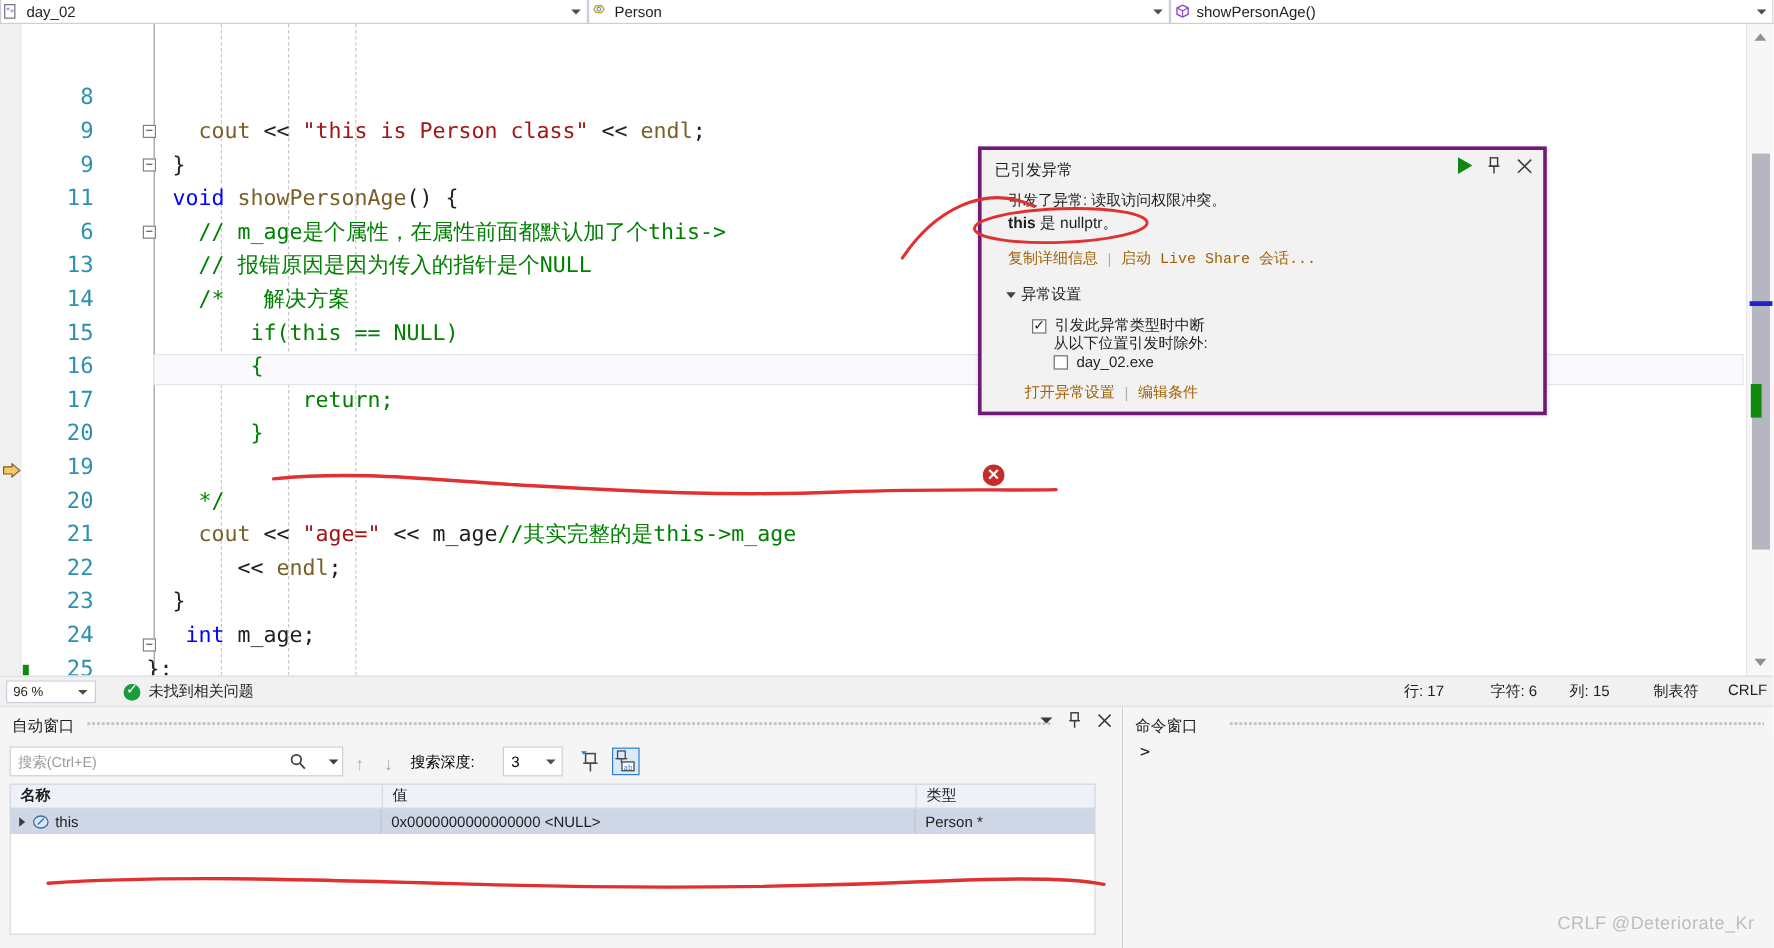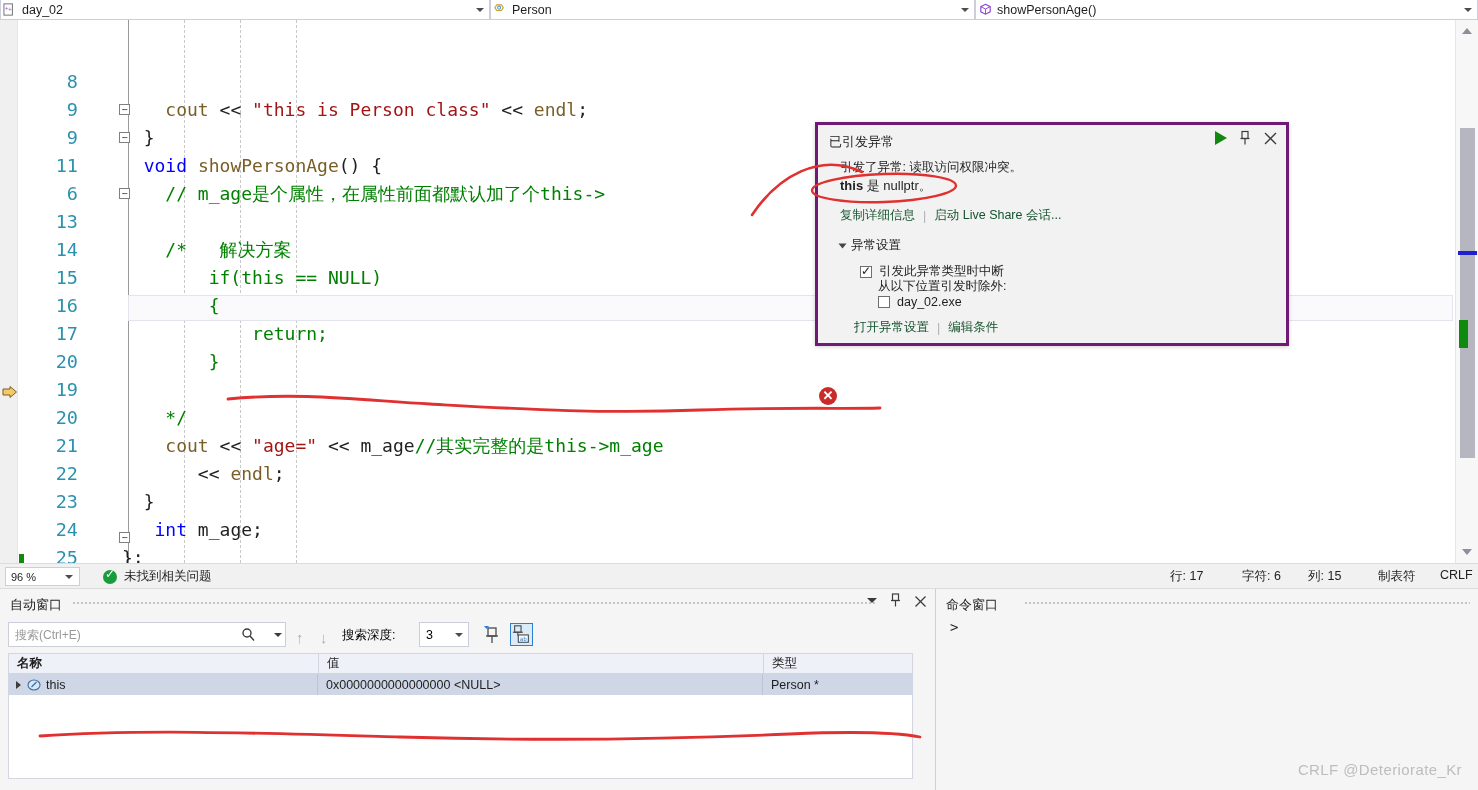--- a/index.html
+++ b/index.html
@@ -76,21 +76,21 @@
   }
   .exc-title { position:absolute; left:11px; top:8px; font-size:13px; color:#1e1e1e; }
   .exc-btns { position:absolute; right:8px; top:5px; display:flex; gap:11px; align-items:center; }
   .exc-play { width:0;height:0;border-top:7px solid transparent;border-bottom:7px solid transparent;border-left:12px solid #128712;}
   .exc-pin { width:14px;height:16px;position:relative;}
   .exc-close { width:15px;height:15px;position:relative;}
   .exc-msg1 { position:absolute; left:22px; top:34px; font-size:12.5px; }
   .exc-msg2 { position:absolute; left:22px; top:52px; font-size:13px; }
   .exc-msg2 b { font-weight:bold; }
   .exc-links { position:absolute; left:22px; top:82px; display:flex; align-items:center; gap:0; }
-  .exc-link { color:#14532d; cursor:pointer; }
+  .exc-link { color:#a16207; cursor:pointer;font-family:Liberation Mono, monospace; }
   .exc-sep { color:#b0b0b0; margin:0 8px; }
   .exc-settings { position:absolute; left:22px; top:112px; display:flex; align-items:center; gap:6px; }
   .tri-down { width:0;height:0;border-left:5px solid #444;border-top:4px solid transparent;border-bottom:4px solid transparent;
               transform:rotate(90deg); }
   .exc-cb-row { position:absolute; display:flex; align-items:center; gap:7px; }
   .cbx { width:12px; height:12px; border:1px solid #6e6e6e; background:#fff; position:relative; }
   .cbx.checked::after { content:"✓"; position:absolute; left:0px; top:-3px; font-size:12px; color:#1e1e1e; }
   .exc-note { position:absolute; left:60px; top:153px; }
   .exc-bottom-links { position:absolute; left:36px; top:194px; display:flex; align-items:center; }
 
@@ -233,20 +233,21 @@
         <span class="ltext"><span class="kw">  void</span> <span class="fn">showPersonAge</span>() {</span>
       </div>
 
       <div class="line" style="top:104px;">
         <span class="lnum">11</span>
         <span class="ltext cmt">    // m_age是个属性，在属性前面都默认加了个this-&gt;</span>
       </div>
 
       <div class="line" style="top:132px;">
         <span class="lnum">6</span>
+        <span class="ltext cmt">    // 报错原因是因为传入的指针是个NULL</span>
       </div>
 
       <div class="line" style="top:160px;">
         <span class="lnum">13</span>
         <span class="ltext cmt">    /*   解决方案</span>
       </div>
 
       <div class="line" style="top:188px;">
         <span class="lnum">14</span>
         <span class="ltext cmt">        if(this == NULL)</span>

